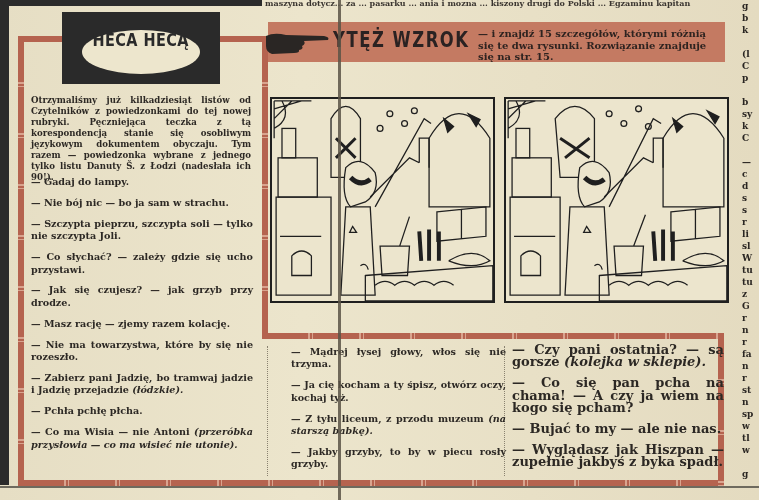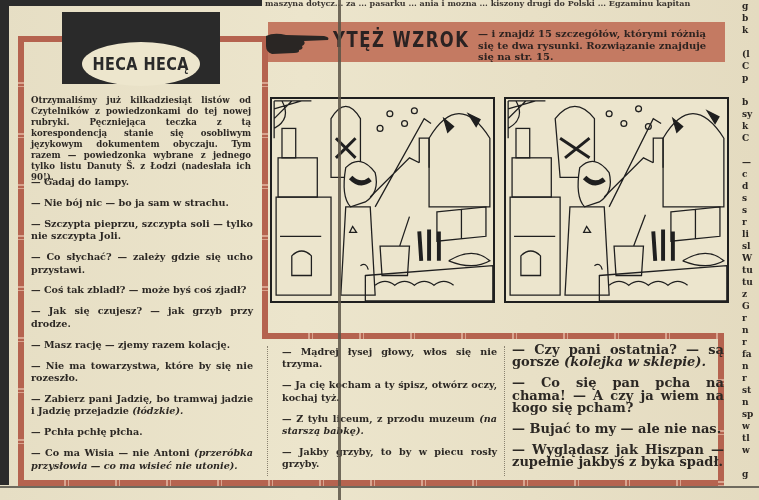--- a/index.html
+++ b/index.html
@@ -20,29 +20,29 @@
   
   .red-h { position: absolute; height: 6px;
     background: repeating-linear-gradient(90deg,#b5634f 0,#b5634f 46px,#d9a48f 46px,#d9a48f 48px,#b5634f 48px,#b5634f 50px,#d9a48f 50px,#d9a48f 51px);
   }
   .red-v { position: absolute; width: 6px;
     background: repeating-linear-gradient(180deg,#b5634f 0,#b5634f 46px,#d9a48f 46px,#d9a48f 48px,#b5634f 48px,#b5634f 50px,#d9a48f 50px,#d9a48f 51px);
   }
 
   
   .title-block { position: absolute; left: 62px; top: 12px; width: 158px; height: 72px; background: #2a2a2a; }
-  .title-oval { position: absolute; left: 20px; top: 30px; width: 118px; height: 44px; border-radius: 50%; background: #ede6cd; display: flex; align-items: center; justify-content: center; }
+  .title-oval { position: absolute; left: 20px; top: 18px; width: 118px; height: 44px; border-radius: 50%; background: #ede6cd; display: flex; align-items: flex-start; justify-content: center; }
   .title-text { font-family: "DejaVu Sans", sans-serif; font-weight: bold; font-size: 17px; letter-spacing: 0.5px; color: #2a2a2a; transform: scaleX(0.85); }
 
   .col-text { position: absolute; font-family: "DejaVu Serif", serif; font-size: 10px; line-height: 12.4px; color: #2c2824; }
   .intro { left: 31px; top: 95px; width: 220px; font-weight: bold; font-size: 8.6px; line-height: 11px; text-align: justify; }
   .saying { margin-bottom: 8.5px; text-align: justify; }
   .saying em { font-style: italic; }
   .col1 { left: 31px; top: 176px; width: 222px; font-weight: bold; font-size: 9.6px; }
-  .col2 { left: 282px; top: 346px; width: 215px; font-weight: bold; font-size: 9.6px; }
+  .col2 { left: 291px; top: 346px; width: 215px; font-weight: bold; font-size: 9.6px; }
   .col3 { left: 512px; top: 344px; width: 212px; font-weight: bold; font-size: 13px; }
 
   
   .band { position: absolute; left: 268px; top: 22px; width: 457px; height: 40px; background: #c47a62; }
   .hand { position: absolute; left: 264px; top: 30px; width: 68px; height: 26px; }
   .band-title { position: absolute; left: 333px; top: 28px; font-family: "DejaVu Sans", sans-serif; font-weight: bold; font-size: 21px; color: #2a2222; letter-spacing: 2px; transform: scaleX(0.78); transform-origin: left; }
   .band-desc { position: absolute; left: 478px; top: 28px; width: 245px; font-size: 10px; line-height: 11.5px; font-weight: bold; color: #2e2320; }
 
   .illus { position: absolute; top: 97px; width: 225px; height: 206px; border: 2px solid #1f1f1f; background: #ece5cd; overflow: hidden; }
   .illus svg { width: 100%; height: 100%; }
@@ -81,21 +81,20 @@
     </div>
   </div>
 
   <div class="col-text intro">Otrzymaliśmy już kilkadziesiąt listów od Czytelników z powiedzonkami do tej nowej rubryki. Pęczniejąca teczka z tą korespondencją stanie się osobliwym językowym dokumentem obyczaju. Tym razem — powiedzonka wybrane z jednego tylko listu Danuty Š. z Łodzi (nadesłała ich 90!).</div>
 
   <div class="col-text col1">
     <p class="saying"><span>— Gadaj do lampy.</span></p>
     <p class="saying"><span>— Nie bój nic — bo ja sam w strachu.</span></p>
     <p class="saying"><span>— Szczypta pieprzu, szczypta soli — tylko nie szczypta Joli.</span></p>
     <p class="saying"><span>— Co słychać? — zależy gdzie się ucho przystawi.</span></p>
-    <p class="saying"><span>— Coś tak zbladł? — może byś coś zjadł?</span></p>
     <p class="saying"><span>— Jak się czujesz? — jak grzyb przy drodze.</span></p>
     <p class="saying"><span>— Masz rację — zjemy razem kolację.</span></p>
     <p class="saying"><span>— Nie ma towarzystwa, które by się nie rozeszło.</span></p>
     <p class="saying"><span>— Zabierz pani Jadzię, bo tramwaj jadzie i Jadzię przejadzie </span><em>(łódzkie).</em></p>
     <p class="saying"><span>— Pchła pchłę płcha.</span></p>
     <p class="saying"><span>— Co ma Wisia — nie Antoni </span><em>(przeróbka przysłowia — co ma wisieć nie utonie).</em></p>
   </div>
 
   <div class="band"></div>
   <svg class="hand" viewBox="0 0 68 26">

